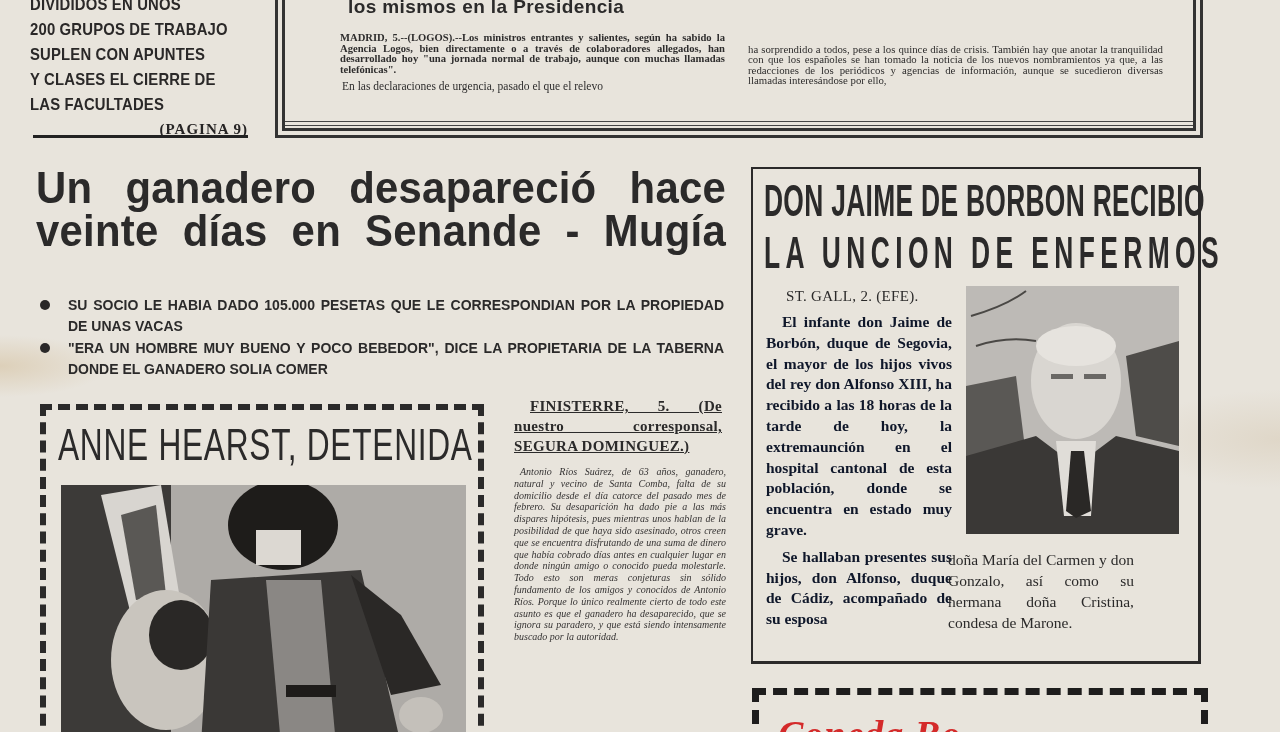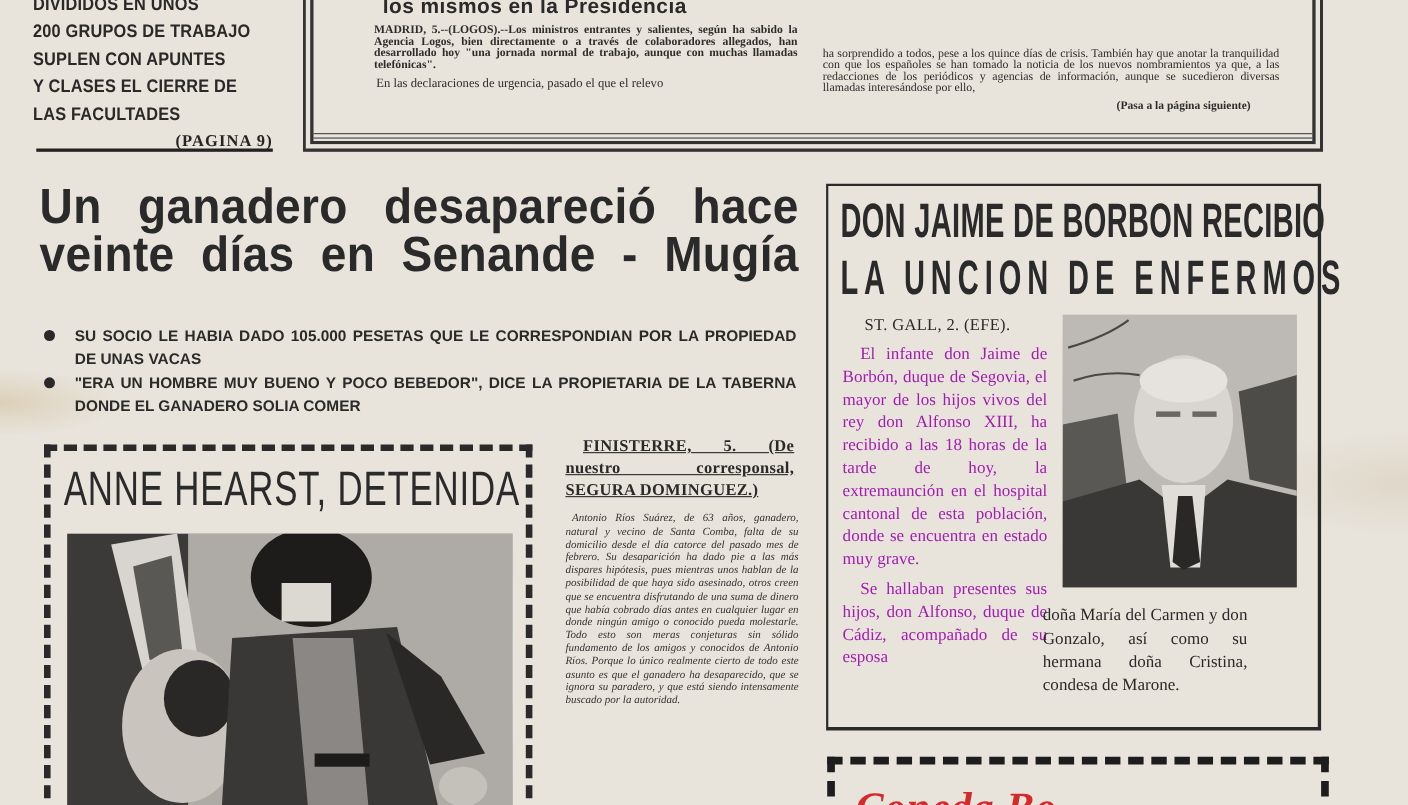--- a/index.html
+++ b/index.html
@@ -24,21 +24,21 @@
     #top-box {
       left: 275px; top: -20px; width: 928px; height: 158px;
       border-left: 10px double #333; border-right: 10px double #333; border-bottom: 10px double #333;
       box-sizing: border-box;
     }
     #top-box::after {
       content: ""; position: absolute; left: 0; right: 0; bottom: 2px; height: 3px;
       border-top: 1px solid #444; border-bottom: 1px solid #444;
     }
     #top-head { left: 348px; top: -4px; font-family: "Liberation Sans", sans-serif; font-weight: bold; font-size: 19px; color: #2b2a2a; letter-spacing: 0.4px; }
-    #top-col1 { left: 340px; top: 23px; width: 385px; font-size: 10.6px; line-height: 10.5px; text-align: justify; font-weight: bold; color: #2e2d2d; }
+    #top-col1 { left: 340px; top: 33px; width: 385px; font-size: 10.6px; line-height: 10.5px; text-align: justify; font-weight: bold; color: #2e2d2d; }
     #top-col1 .p2 { font-weight: normal; font-size: 11.5px; margin-top: 6px; text-indent: 2px; }
     #top-col2 { left: 748px; top: 44px; width: 415px; font-size: 10.8px; line-height: 10.4px; text-align: justify; color: #2e2d2d; }
     #top-col2 .cont { text-align: right; font-weight: bold; margin-top: 6px; margin-right: 26px; font-size: 10.5px; }
 
     
     #main-head { left: 36px; top: 166px; width: 690px; font-family: "Liberation Sans", sans-serif; font-weight: bold; font-size: 45px; line-height: 43px; color: #2b2a2a; text-align: justify; text-align-last: justify; letter-spacing: 0.3px; transform: scaleX(0.93); transform-origin: left; width: 742px; }
     #main-bullets { left: 38px; top: 295px; width: 686px; font-family: "Liberation Sans", sans-serif; font-weight: bold; font-size: 14px; line-height: 21px; color: #2b2a2a; }
     #main-bullets .b { position: relative; padding-left: 30px; margin-bottom: 1px; text-align: justify; }
     #main-bullets .dot { position: absolute; left: 2px; top: 5px; width: 10px; height: 10px; border-radius: 50%; background: #2a2828; }
 
@@ -54,21 +54,21 @@
     }
 
     
     #fin-dateline { left: 514px; top: 396px; width: 208px; font-weight: bold; font-size: 15px; line-height: 20px; text-align: justify; color: #2b2a2a; text-indent: 16px; letter-spacing: 0.3px; text-decoration: underline; }
     #fin-body { left: 514px; top: 466px; width: 212px; font-style: italic; font-size: 10px; line-height: 11.8px; text-align: justify; color: #353333; text-indent: 6px; }
 
     
     #jaime-box { left: 751px; top: 167px; width: 450px; height: 497px; box-sizing: border-box; border: 2px solid #2b2a2a; border-right-width: 3px; border-bottom-width: 3px; }
     #jaime-head { left: 764px; top: 175px; width: 424px; font-family: "Liberation Sans", sans-serif; font-weight: bold; font-size: 44px; line-height: 52px; color: #2b2a2a; transform: scaleX(0.6); transform-origin: left; white-space: nowrap; letter-spacing: 0.5px; }
     #jaime-dateline { left: 786px; top: 288px; font-size: 15px; color: #2b2a2a; letter-spacing: 0.3px; }
-    #jaime-body1 { left: 766px; top: 312px; width: 186px; font-size: 15.5px; line-height: 20.8px; text-align: justify; color: #a21caf; }
+    #jaime-body1 { left: 766px; top: 312px; width: 186px; font-size: 15.5px; line-height: 20.8px; text-align: justify; color: #0f172a; font-weight: bold; }
     #jaime-body1 p { margin: 0 0 6px 0; text-indent: 16px; }
     #jaime-photo { left: 966px; top: 286px; width: 213px; height: 248px; background: linear-gradient(180deg, #c8c6c2 0%, #a9a6a2 40%, #5a5855 80%, #4a4845 100%); overflow: hidden; }
     #jaime-body2 { left: 948px; top: 549px; width: 186px; font-size: 15.5px; line-height: 21px; text-align: justify; color: #2b2a2a; }
 
     
     #ad-box { left: 752px; top: 688px; width: 456px; height: 80px; box-sizing: border-box; border: 7px dashed #1e1d1d; }
     #ad-text { left: 778px; top: 712px; font-family: "Liberation Serif", serif; font-style: italic; font-weight: bold; font-size: 38px; color: #d42a2a; letter-spacing: 1px; }
   </style>
 </head>
 <body>
@@ -86,21 +86,20 @@
 <div id="teaser-rule" class="abs"></div>
 
 <div id="top-box" class="abs"></div>
 <div id="top-head" class="abs">los mismos en la Presidencia</div>
 <div id="top-col1" class="abs">
   <div>MADRID, 5.--(LOGOS).--Los ministros entrantes y salientes, según ha sabido la Agencia Logos, bien directamente o a través de colaboradores allegados, han desarrollado hoy "una jornada normal de trabajo, aunque con muchas llamadas telefónicas".</div>
   <div class="p2">En las declaraciones de urgencia, pasado el que el relevo</div>
 </div>
 <div id="top-col2" class="abs">
   <div>ha sorprendido a todos, pese a los quince días de crisis. También hay que anotar la tranquilidad con que los españoles se han tomado la noticia de los nuevos nombramientos ya que, a las redacciones de los periódicos y agencias de información, aunque se sucedieron diversas llamadas interesándose por ello,</div>
-  <div class="cont">(Pasa a la página siguiente)</div>
 </div>
 
 <div id="main-head" class="abs">Un ganadero desapareció hace veinte días en Senande - Mugía</div>
 <div id="main-bullets" class="abs">
   <div class="b">
     <span class="dot"></span>
     <span>SU SOCIO LE HABIA DADO 105.000 PESETAS QUE LE CORRESPONDIAN POR LA PROPIEDAD DE UNAS VACAS</span>
   </div>
   <div class="b">
     <span class="dot"></span>

